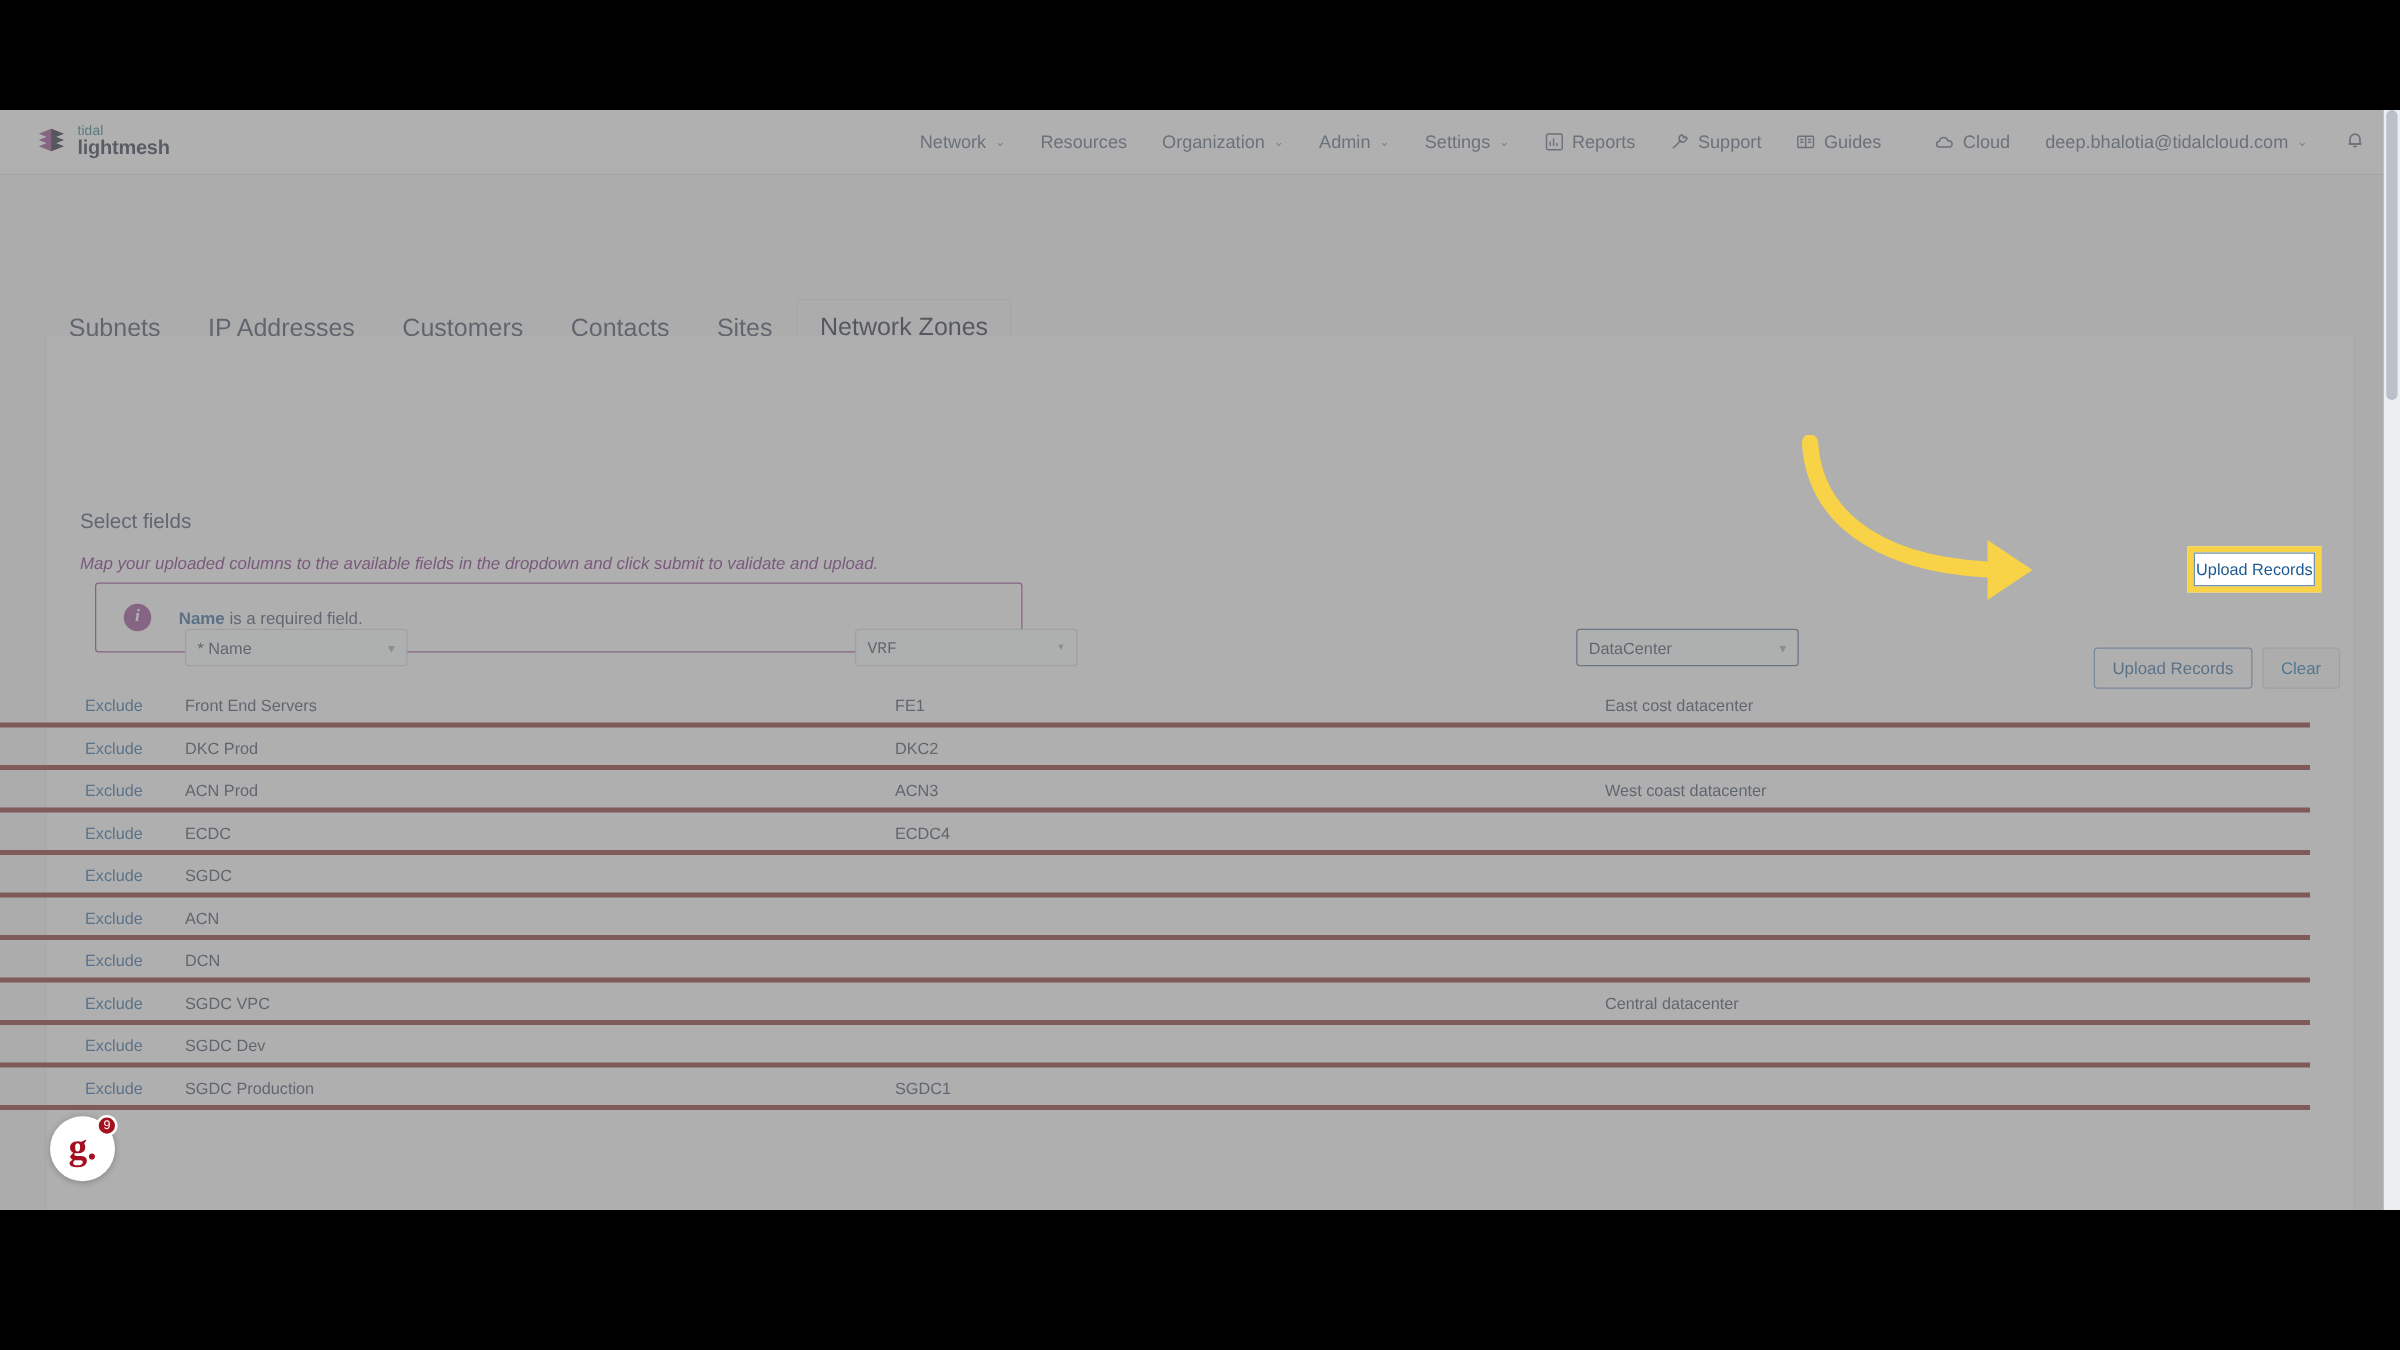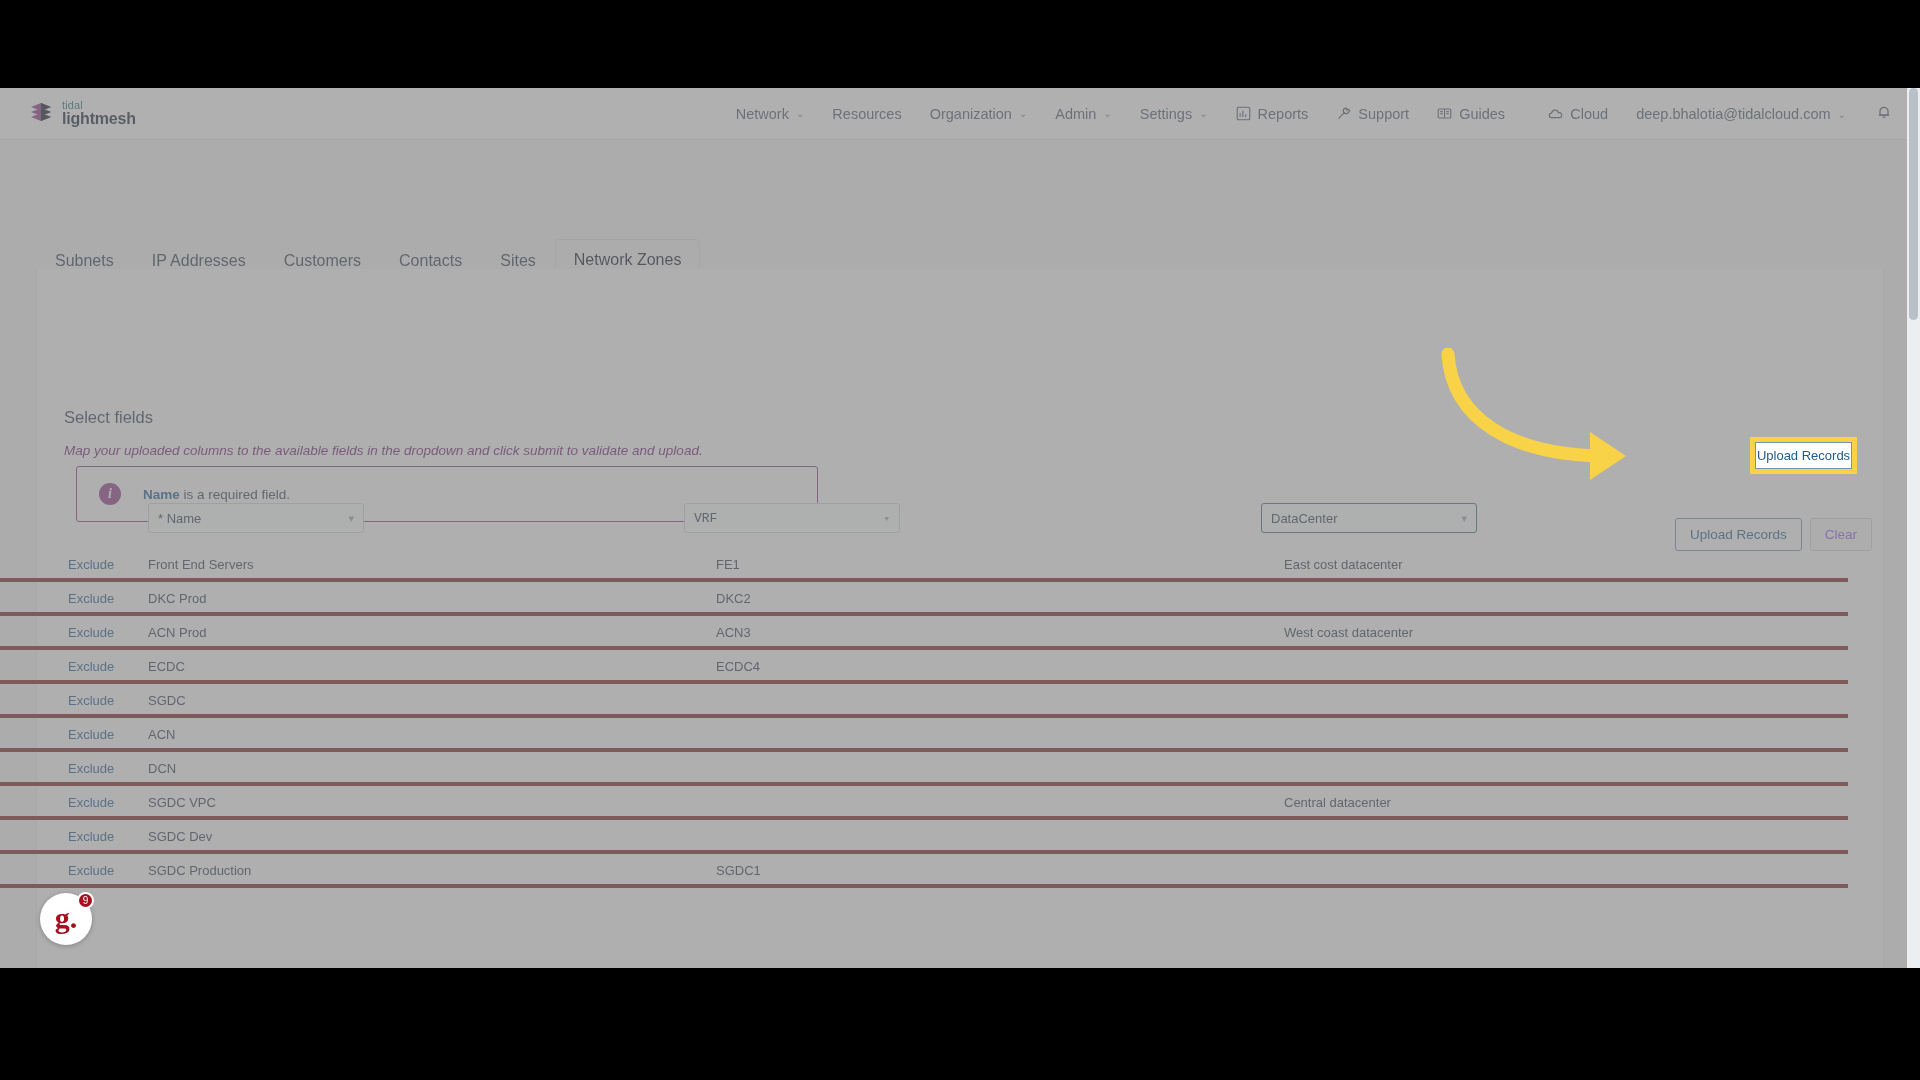--- a/index.html
+++ b/index.html
@@ -75,21 +75,21 @@
   }
 
   
   .tabs {
     position: absolute; left: 36px; top: 150px;
     display: flex; align-items: flex-end;
     border-bottom: 1px solid #dfe3e8;
     width: 1848px;
   }
   .tab {
-    font-size: 16px; color: #2e3d52;
+    font-size: 20px; color: #2e3d52;
     padding: 11px 18px 11px 18px;
     border: 1px solid transparent;
     border-bottom: none;
     background: transparent;
     cursor: pointer;
     position: relative; top: 1px;
     white-space: nowrap;
   }
   .tab.active {
     color: #0f172a;
@@ -140,21 +140,21 @@
   .alert-txt b { color: #1d5a91; }
 
   
   .actions {
     position: absolute; right: 48px; top: 430px;
     display: flex; align-items: center; gap: 8px;
   }
   .btn {
     font-size: 13.5px; padding: 8px 14px;
     border: 1px solid #cfd6dd; border-radius: 3px;
-    background: #f6f7f8; color: #8b5cf6; cursor: pointer;
+    background: #f6f7f8; color: #0369a1; cursor: pointer;
     white-space: nowrap;
   }
   .btn-primary {
     border: 1px solid #6f93b5; color: #1d5a91; background: #fdfdfe;
   }
   .hl-box {
     position: absolute; right: 63px; top: 419px;
     width: 107px; height: 37px;
     border: 5px solid #f8d347;
     background: #fff;
@@ -176,21 +176,21 @@
   }
 
   
   .mtable { position: absolute; left: 0; top: 0; width: 1848px; }
   .drow {
     position: absolute; top: 415px; left: 0; width: 1848px;
     height: 40px;
   }
   .dd {
     position: absolute;
-    height: 30px; width: 216px;
+    height: 30px; width: 178px;
     border: 1px solid #cfd6dd; border-radius: 3px;
     background: #fafbfc;
     display: flex; align-items: center; justify-content: space-between;
     padding: 0 9px;
     font-size: 13px; color: #2e3d52;
     cursor: pointer;
   }
   .dd.focus { border: 1px solid #46698c; }
   .dd .c { color: #9aa7b5; font-size: 11px; }
 

